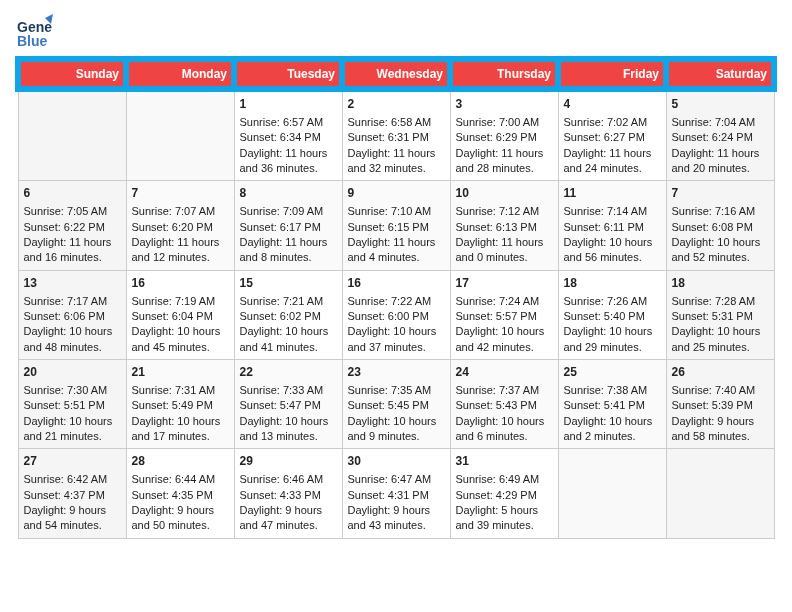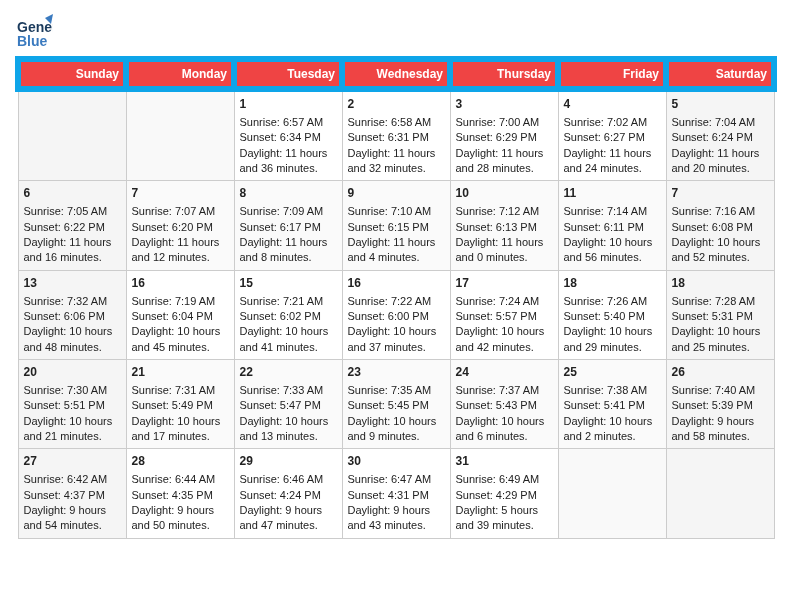--- a/index.html
+++ b/index.html
@@ -186,21 +186,21 @@
         <td>
           <span class="day-number">7</span>
           <div>Sunrise: 7:16 AM</div>
           <div>Sunset: 6:08 PM</div>
           <div>Daylight: 10 hours and 52 minutes.</div>
         </td>
       </tr>
       <tr>
         <td>
           <span class="day-number">13</span>
-          <div>Sunrise: 7:32 AM</div>
+          <div>Sunrise: 7:17 AM</div>
           <div>Sunset: 6:06 PM</div>
           <div>Daylight: 10 hours and 48 minutes.</div>
         </td>
         <td>
           <span class="day-number">16</span>
           <div>Sunrise: 7:19 AM</div>
           <div>Sunset: 6:04 PM</div>
           <div>Daylight: 10 hours and 45 minutes.</div>
         </td>
         <td>
@@ -287,21 +287,21 @@
         </td>
         <td>
           <span class="day-number">28</span>
           <div>Sunrise: 6:44 AM</div>
           <div>Sunset: 4:35 PM</div>
           <div>Daylight: 9 hours and 50 minutes.</div>
         </td>
         <td>
           <span class="day-number">29</span>
           <div>Sunrise: 6:46 AM</div>
-          <div>Sunset: 4:24 PM</div>
+          <div>Sunset: 4:33 PM</div>
           <div>Daylight: 9 hours and 47 minutes.</div>
         </td>
         <td>
           <span class="day-number">30</span>
           <div>Sunrise: 6:47 AM</div>
           <div>Sunset: 4:31 PM</div>
           <div>Daylight: 9 hours and 43 minutes.</div>
         </td>
         <td>
           <span class="day-number">31</span>

